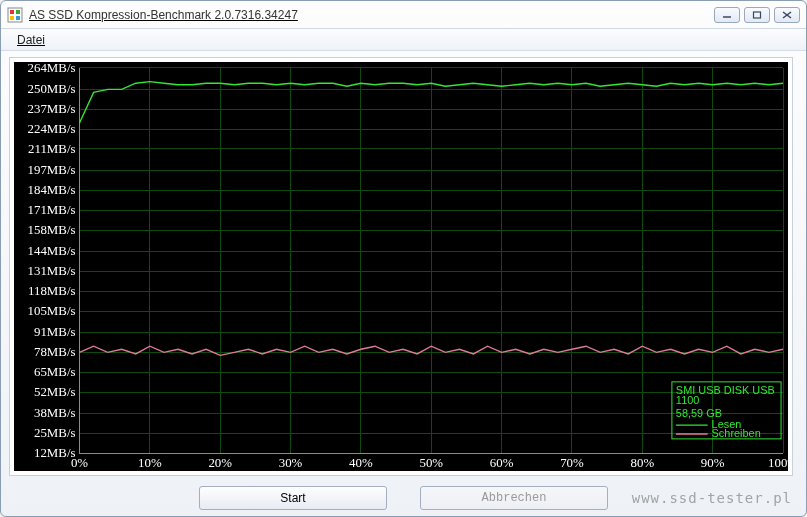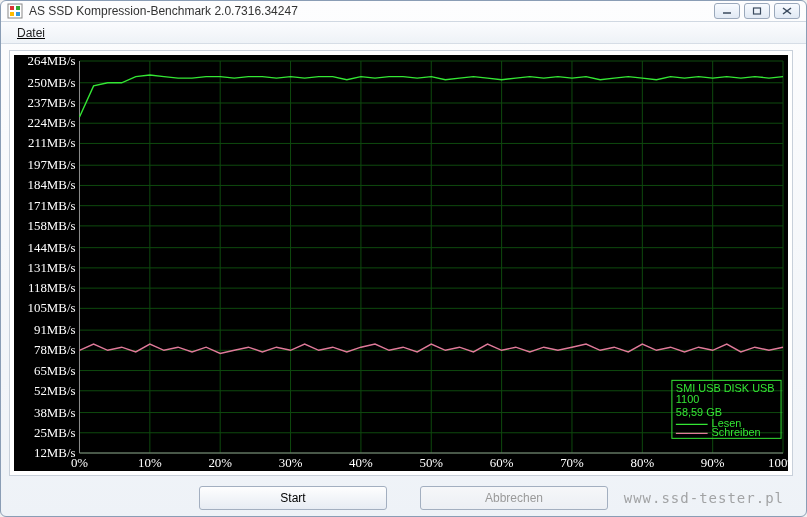--- a/index.html
+++ b/index.html
@@ -1,39 +1,39 @@
 <!DOCTYPE html>
 <html><head>
 <meta charset="utf-8">
 <style>
   * { box-sizing: border-box; margin: 0; padding: 0; }
   body { font-family: "Segoe UI", Tahoma, sans-serif; font-size: 12px; background: #f0f0f0; width: 807px; height: 517px; overflow: hidden; }
   .window { width: 807px; height: 517px; background: linear-gradient(#fdfdfe,#eef2f7); border: 1px solid #8a9db5; border-radius: 6px; position: relative; display: flex; flex-direction: column; }
-  .titlebar { height: 21px; display: flex; align-items: center; padding: 0 6px; border-bottom: 1px solid #d0d8e2; }
+  .titlebar { height: 28px; display: flex; align-items: center; padding: 0 6px; border-bottom: 1px solid #d0d8e2; text-decoration: underline; }
   .titlebar .icon { width: 16px; height: 16px; margin-right: 6px; }
   .titlebar .title { color: #333; font-size: 12px; flex: 1; }
   .win-btns { display: flex; gap: 4px; }
   .win-btn { width: 26px; height: 16px; border: 1px solid #9aa8bb; border-radius: 3px; background: linear-gradient(#f8fbff,#e1e9f4); display: flex; align-items: center; justify-content: center; font-size: 10px; color: #3a4a5e; cursor: pointer; }
   .menubar { height: 22px; padding: 0 8px; display: flex; align-items: center; background: linear-gradient(#fbfcfe,#eef2f7); border-bottom: 1px solid #d6dde6; text-decoration: underline; }
   .menu-item { padding: 2px 8px; cursor: pointer; color: #222; }
   .content { flex: 1; margin: 6px 13px 4px 8px; background: #fff; border: 1px solid #c8d0da; position: relative; }
   .chart-area { position: absolute; left: 4px; right: 4px; top: 4px; bottom: 4px; background: #000; }
   svg.chart { width: 100%; height: 100%; display: block; }
   .grid-line { stroke: #0e4a0e; stroke-width: 1; shape-rendering: crispEdges; }
   .axis-line { stroke: #8c8c8c; stroke-width: 1; shape-rendering: crispEdges; }
   .series-read { stroke: #34e634; stroke-width: 1.4; fill: none; }
   .series-write { stroke: #e07a9a; stroke-width: 1.4; fill: none; }
   .legend-box { stroke: #34e634; fill: none; }
   .legend-text { fill: #34e634; font-size: 11px; font-family: Tahoma, sans-serif; }
   .legend-line-read { stroke: #34e634; stroke-width: 1.4; }
   .legend-line-write { stroke: #e07a9a; stroke-width: 1.4; }
   .button-row { height: 36px; display: flex; align-items: center; justify-content: center; gap: 33px; }
   .btn { width: 188px; height: 24px; border: 1px solid #a3afc0; border-radius: 3px; background: linear-gradient(#fefefe,#e7ecf3); font-size: 12px; cursor: pointer; }
-  .btn:disabled { color: #9a9a9a; background: linear-gradient(#f6f7f9,#eceff4); cursor: default; }
-  .watermark { position: absolute; right: 22px; bottom: 10px; color: rgba(120,120,120,0.65); font-family: Consolas, monospace; font-size: 14px; letter-spacing: 1px; pointer-events: none; }
+  .btn:disabled { color: #9a9a9a; background: linear-gradient(#f6f7f9,#eceff4); cursor: default; font-family: Liberation Mono, monospace; }
+  .watermark { position: absolute; right: 14px; bottom: 10px; color: rgba(120,120,120,0.65); font-family: Consolas, monospace; font-size: 14px; letter-spacing: 1px; pointer-events: none; }
 </style>
 </head>
 <body>
 
 <div class="window">
   <div class="titlebar">
     <span class="icon">
       <svg viewBox="0 0 16 16">
           <rect x="1" y="1" width="14" height="14" fill="#fff" stroke="#888"></rect>
           <rect x="3" y="3" width="4" height="4" fill="#d33"></rect>

